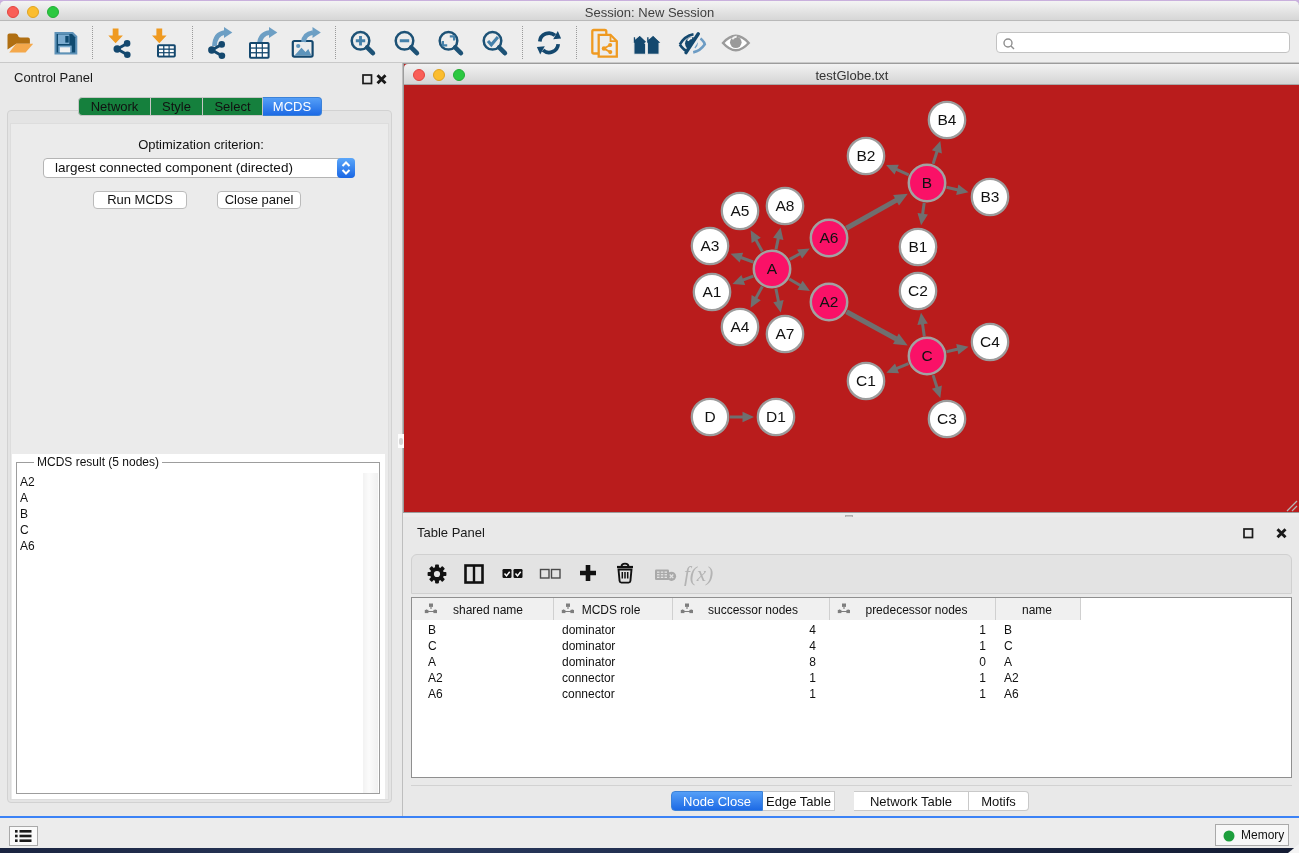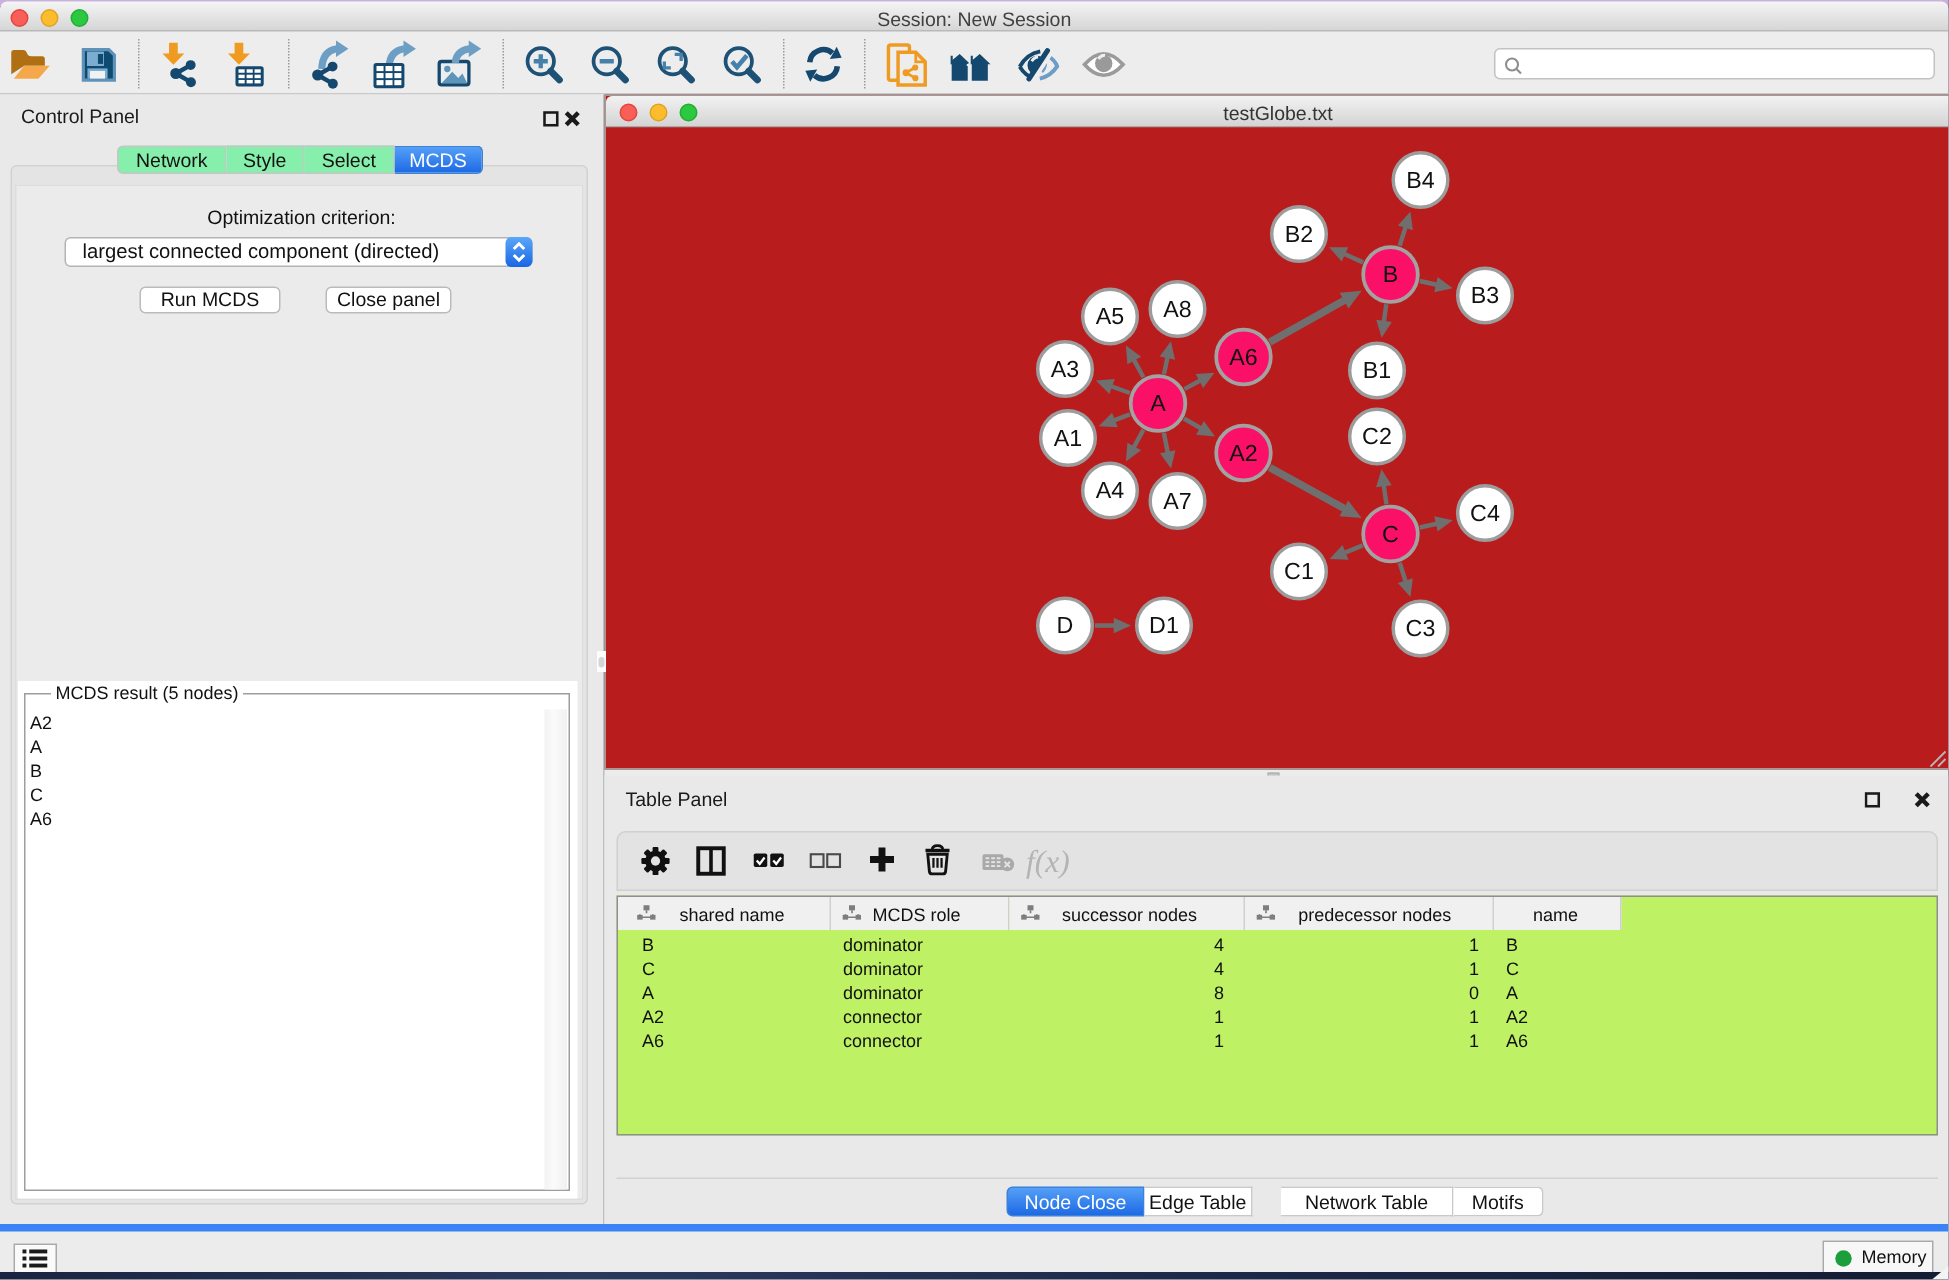--- a/index.html
+++ b/index.html
@@ -10,46 +10,46 @@
   #win { left:0; top:1px; width:1299px; height:847px; border-radius:5px 5px 0 0; overflow:hidden; background:#ececec; }
   #titlebar { left:0; top:0; width:1299px; height:20px; background:linear-gradient(#f4f4f4,#d6d6d6); border-bottom:1px solid #b9b9b9; }
   .tl { border-radius:50%; width:12px; height:12px; top:5px; }
   #title { width:100%; text-align:center; top:4px; font-size:13px; color:#404040; }
   #toolbar { left:0; top:21px; width:1299px; height:41px; background:#ededed; border-bottom:1px solid #c9c9c9; }
   .sep { top:4px; width:1px; height:33px; border-left:1px dotted #9a9a9a; }
   #searchbox { left:996px; top:10px; width:294px; height:21px; background:#fff; border:1px solid #c2c2c2; border-radius:4px; }
   
   #cpanel { left:0; top:62px; width:403px; height:753px; background:#e9e9e9; border-right:1px solid #bebebe; }
   #cpTitle { left:14px; top:7px; font-size:13px; color:#1a1a1a; }
-  .tab { top:34px; height:19px; background:#86efac; border:1px solid #c6c6c6; font-size:13px; text-align:center; color:#111; line-height:18px; }
+  .tab { top:34px; height:19px; background:#15803d; border:1px solid #c6c6c6; font-size:13px; text-align:center; color:#111; line-height:18px; }
   #cpBox { left:7px; top:47px; width:385px; height:693px; border:1px solid #d2d2d2; border-radius:4px; background:#e4e4e4; }
   #cpInner { left:10px; top:60px; width:379px; height:677px; background:#ebebeb; border:1px solid #dddddd; }
   #optLabel { left:0; top:74px; width:402px; text-align:center; font-size:13px; color:#111; }
   #combo { left:43px; top:95px; width:312px; height:20px; background:#fff; border:1px solid #b4b4b4; border-radius:4px; font-size:13.5px; color:#111; line-height:18px; padding-left:11px; }
   #comboBtn { left:337px; top:95px; width:18px; height:20px; border-radius:4px; background:linear-gradient(#5ba7fa,#1966e4); }
   .btn { top:128px; height:18px; background:#fff; border:1px solid #bbb; border-radius:4px; font-size:13px; color:#111; text-align:center; line-height:16px; }
   #whiteBlock { left:12px; top:391px; width:373px; height:345px; background:#fff; }
   #fieldset { left:16px; top:399px; width:364px; height:332px; border:1px solid #9d9d9d; background:#fff; }
   #legend { left:34px; top:392px; background:#fff; padding:0 3px; font-size:12px; color:#111; }
   .mitem { left:20px; font-size:12px; color:#111; }
   #listScroll { left:363px; top:410px; width:15px; height:320px; background:linear-gradient(90deg,#f2f2f2,#fbfbfb 40%,#f0f0f0); }
   
   #netframe { left:403px; top:62px; width:896px; height:450px; background:#b91c1c; border:1px solid #9c9c9c; border-right:none; }
   #nfTitle { left:0; top:0; width:896px; height:21px; background:linear-gradient(#f2f2f2,#d4d4d4); border-bottom:1px solid #a8a8a8; border-radius:4px 0 0 0; }
   .ntl { border-radius:50%; width:12px; height:12px; top:5px; }
   #nfText { width:100%; text-align:center; top:4px; font-size:13px; color:#333; }
   
   #tpanel { left:403px; top:516px; width:896px; height:299px; background:#e9e9e9; }
   #tpTitle { left:14px; top:8px; font-size:13px; color:#1a1a1a; }
   #tpToolbar { left:8px; top:37px; width:881px; height:40px; background:#e3e3e3; border:1px solid #d0d0d0; border-radius:6px 6px 0 0; }
-  #tblBox { left:8px; top:80px; width:881px; height:160px; background:#bef264; border:1px solid #8f8f8f; }
+  #tblBox { left:8px; top:80px; width:881px; height:181px; background:#ffffff; border:1px solid #8f8f8f; }
   .hcell { top:0; height:22px; background:#f0f0f0; border-right:1px solid #d0d0d0; font-size:12px; color:#111; }
   .tabB { top:274px; height:20px; border:1px solid #c9c9c9; background:#fff; font-size:13px; text-align:center; line-height:19px; color:#111; }
   
-  #statusbar { left:0; top:815px; width:1299px; height:32px; background:#ececec; border-top:5px solid #3b82f6;padding-left:12px; }
+  #statusbar { left:0; top:815px; width:1299px; height:32px; background:#ececec; border-top:2px solid #3b82f6;padding-left:12px; }
   #listBtn { left:9px; top:8px; width:29px; height:20px; background:#fafafa; border:1px solid #a9a9a9; }
   #memBtn { left:1215px; top:6px; width:74px; height:22px; background:#f7f7f7; border:1px solid #a9a9a9; font-size:12px; color:#111; padding-left:25px; line-height:20px; }
 </style>
 </head>
 <body>
 <div class="abs" id="deskTop"></div>
 <div class="abs" id="win">
   <div class="abs" id="titlebar">
     <div class="abs tl" style="left:7px;background:#f95e57;border:1px solid #e2453f;"></div>
     <div class="abs tl" style="left:27px;background:#fbbd2e;border:1px solid #e0a320;"></div>

